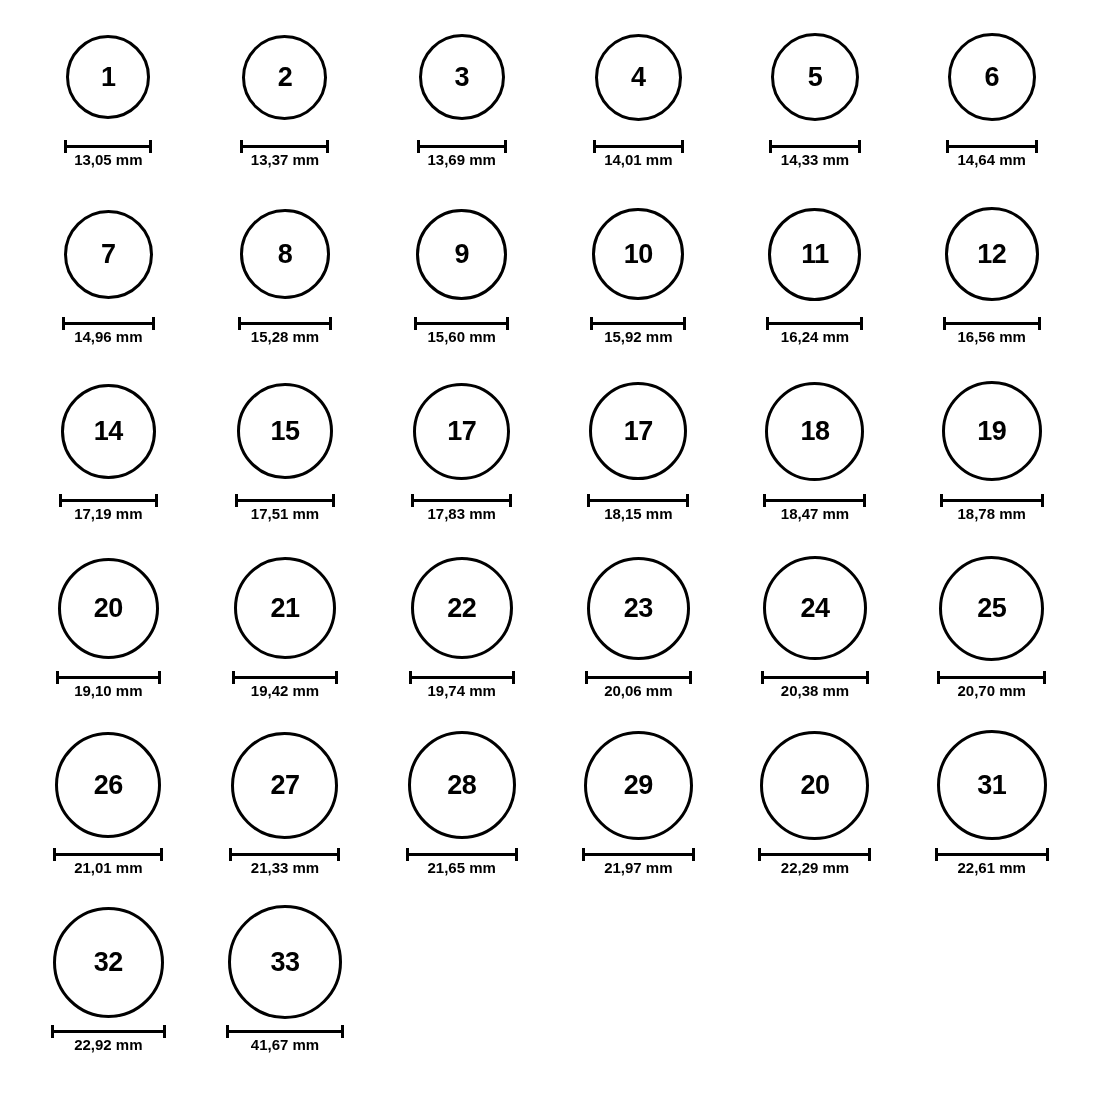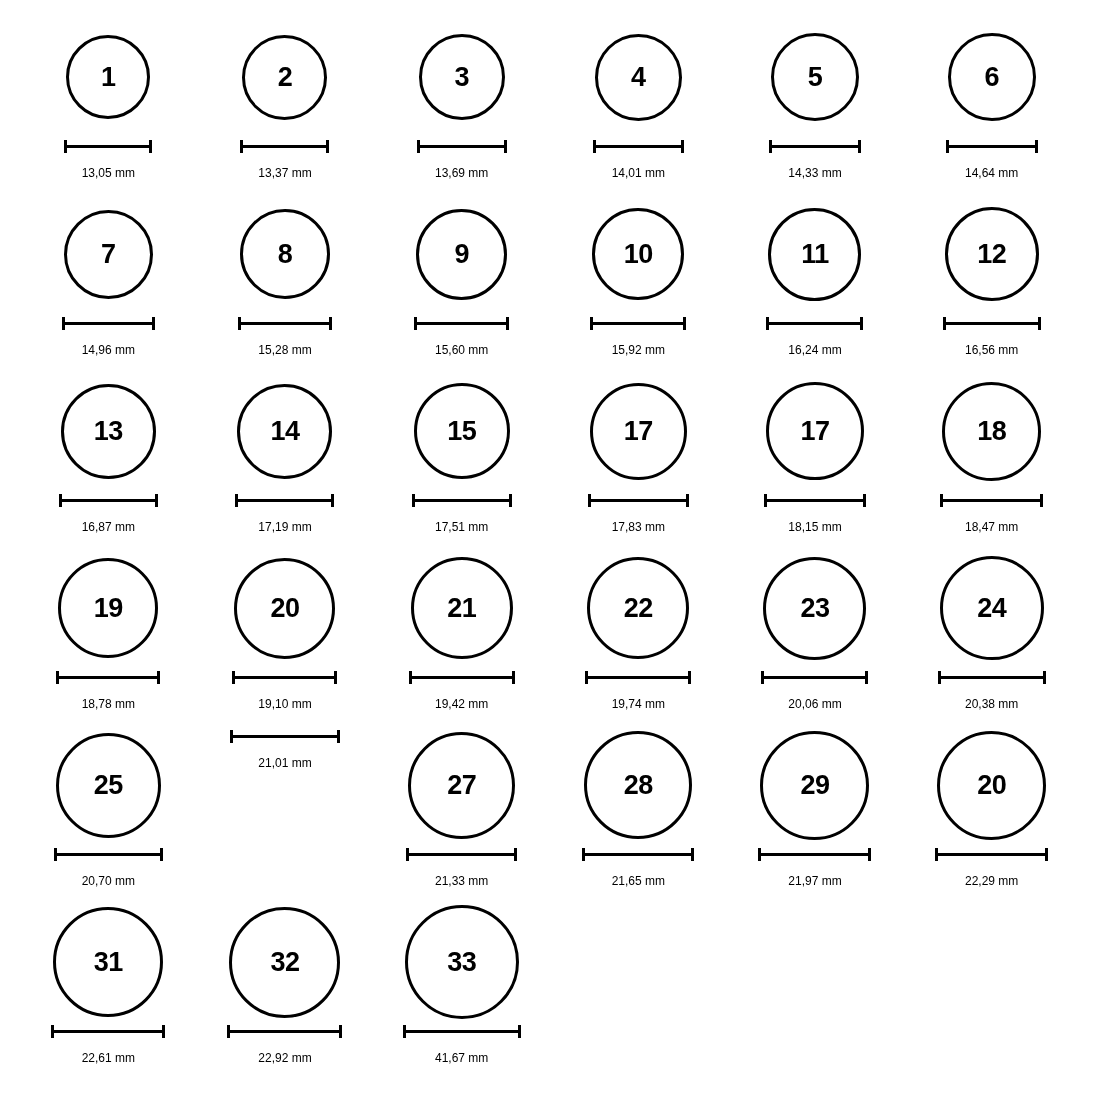--- a/index.html
+++ b/index.html
@@ -72,23 +72,23 @@
   .ruler .cap {
     position: absolute;
     top: 0;
     width: 3px;
     height: 13px;
     background: #000000;
   }
   .ruler .cap.left { left: 0; }
   .ruler .cap.right { right: 0; }
   .ring-label {
-    font-size: 12px;
-    font-weight: normal;
-    margin-top: 15px;
+    font-size: 15px;
+    font-weight: bold;
+    margin-top: 0;
     white-space: nowrap;
     letter-spacing: 0px;
   }
 </style>
 </head>
 <body>
 
 <div id="sizer-chart">
   <div class="ring-grid">
       <div class="ring-cell">
@@ -243,33 +243,20 @@
         <div class="ruler" style="width: 98px;">
           <div class="bar"></div>
           <div class="cap left"></div>
           <div class="cap right"></div>
         </div>
         <div class="ring-label">16,56 mm</div>
       </div>
       <div class="ring-cell">
         <div class="ring-circle-wrap">
           <div class="ring-circle" style="width: 95px; height: 95px;">
-            <span class="ring-number">13</span>
-          </div>
-        </div>
-        <div class="ruler" style="width: 99px;">
-          <div class="bar"></div>
-          <div class="cap left"></div>
-          <div class="cap right"></div>
-        </div>
-        <div class="ring-label">16,87 mm</div>
-      </div>
-      <div class="ring-cell">
-        <div class="ring-circle-wrap">
-          <div class="ring-circle" style="width: 95px; height: 95px;">
             <span class="ring-number">14</span>
           </div>
         </div>
         <div class="ruler" style="width: 99px;">
           <div class="bar"></div>
           <div class="cap left"></div>
           <div class="cap right"></div>
         </div>
         <div class="ring-label">17,19 mm</div>
       </div>
@@ -410,20 +397,25 @@
           </div>
         </div>
         <div class="ruler" style="width: 109px;">
           <div class="bar"></div>
           <div class="cap left"></div>
           <div class="cap right"></div>
         </div>
         <div class="ring-label">20,70 mm</div>
       </div>
       <div class="ring-cell">
+        <div class="ring-circle-wrap">
+          <div class="ring-circle" style="width: 106px; height: 106px;">
+            <span class="ring-number">26</span>
+          </div>
+        </div>
         <div class="ruler" style="width: 110px;">
           <div class="bar"></div>
           <div class="cap left"></div>
           <div class="cap right"></div>
         </div>
         <div class="ring-label">21,01 mm</div>
       </div>
       <div class="ring-cell">
         <div class="ring-circle-wrap">
           <div class="ring-circle" style="width: 107px; height: 107px;">

